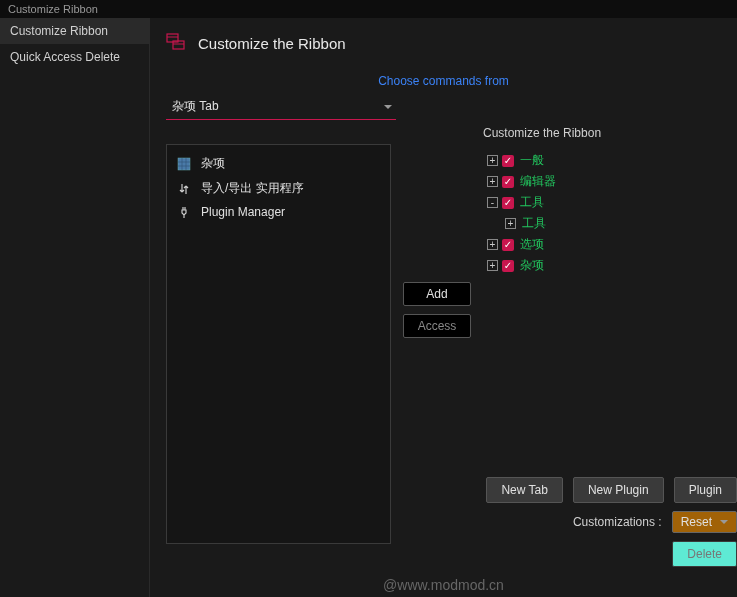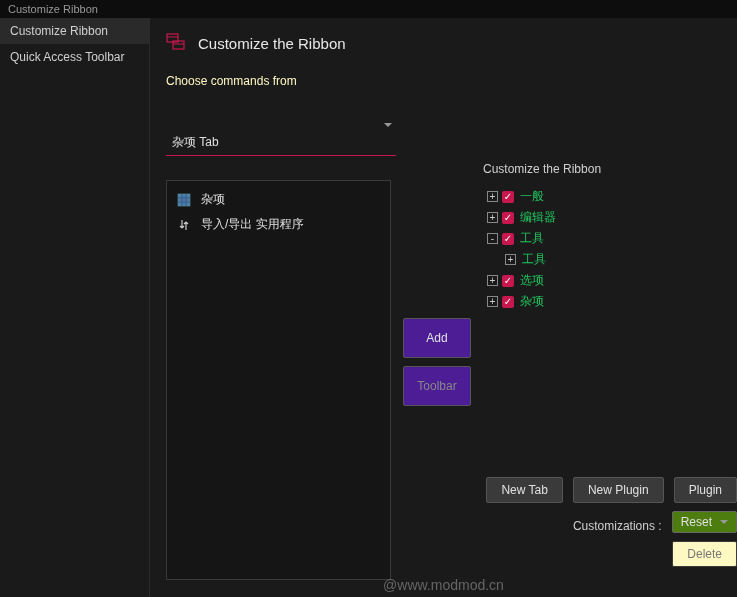--- a/index.html
+++ b/index.html
@@ -62,37 +62,37 @@
       align-items: center;
       justify-content: center;
     }
     .header-title {
       font-size: 15px;
       color: #e8e8e8;
       font-weight: 400;
     }
     .section-label {
       font-size: 12px;
-      color: #fef9c3;
+      color: #3b82f6;
       margin-bottom: 6px;
+      text-align: center;
     }
     .dropdown {
       width: 230px;
       border-bottom: 1.5px solid #c8164e;
       display: flex;
       align-items: center;
       justify-content: space-between;
       padding: 4px 4px 4px 6px;
       cursor: pointer;
       margin-bottom: 24px;
     }
     .dropdown-value {
       color: #e0e0e0;
       font-size: 12px;
-      margin-top: 36px;
     }
     .dropdown-caret {
       width: 0;
       height: 0;
       border-left: 4px solid transparent;
       border-right: 4px solid transparent;
       border-top: 4px solid #999;
     }
     .main-area {
       display: flex;
@@ -121,24 +121,24 @@
       justify-content: center;
       flex-shrink: 0;
     }
     .middle-buttons {
       display: flex;
       flex-direction: column;
       gap: 8px;
       margin-top: 138px;
     }
     .btn {
-      background: #4c1d95;
+      background: #000000;
       color: #e0e0e0;
       border: 1px solid #555;
-      padding: 12px 0;
+      padding: 4px 0;
       font-size: 12px;
       cursor: pointer;
       text-align: center;
       border-radius: 2px;
     }
     .btn.mid {
       width: 68px;
     }
     .btn:disabled, .btn.disabled {
       color: #888;
@@ -207,38 +207,38 @@
       bottom: 30px;
       display: flex;
       flex-direction: column;
       gap: 8px;
       align-items: flex-end;
       padding-right: 0;
     }
     .bottom-row {
       display: flex;
       gap: 10px;
-      align-items: flex-end;
+      align-items: center;
     }
     .bottom-btn {
       background: #3a3a3a;
       border: 1px solid #555;
       color: #e0e0e0;
       padding: 5px 14px;
       font-size: 12px;
       border-radius: 2px;
       cursor: pointer;
     }
     .bottom-btn.disabled {
       color: #777;
-      background: #fef9c3;
+      background: #5eead4;
       border-color: #3a3a3a;
     }
     .reset-select {
-      background: #4d7c0f;
+      background: #a16207;
       border: 1px solid #666;
       color: #e0e0e0;
       padding: 3px 8px;
       font-size: 12px;
       border-radius: 2px;
       display: flex;
       align-items: center;
       gap: 8px;
       cursor: pointer;
     }
@@ -263,21 +263,21 @@
 <div class="topbar">
   <span>Customize Ribbon</span>
 </div>
 
 <div class="main-layout">
   <div class="sidebar">
     <div class="sidebar-item active">
       <span>Customize Ribbon</span>
     </div>
     <div class="sidebar-item">
-      <span>Quick Access Toolbar</span>
+      <span>Quick Access Delete</span>
     </div>
   </div>
 
   <div class="content">
     <div class="header">
       <span class="header-icon">
         <svg width="22" height="22" viewBox="0 0 22 22">
           <rect x="1" y="2" width="11" height="8" fill="none" stroke="#c8164e" stroke-width="1.2"></rect>
           <rect x="7" y="9" width="11" height="8" fill="none" stroke="#c8164e" stroke-width="1.2"></rect>
           <line x1="1" y1="5" x2="12" y2="5" stroke="#c8164e" stroke-width="1"></line>
@@ -305,25 +305,33 @@
           <span>杂项</span>
         </div>
         <div class="command-item">
           <span class="command-icon">
             <svg width="14" height="14" viewBox="0 0 14 14">
                 <path d="M5 2v8m0 0l-2-2m2 2l2-2M9 12V4m0 0l-2 2m2-2l2 2" stroke="#ccc" stroke-width="1.2" fill="none"></path>
               </svg>
           </span>
           <span>导入/导出 实用程序</span>
         </div>
+        <div class="command-item">
+          <span class="command-icon">
+            <svg width="14" height="14" viewBox="0 0 14 14">
+                <path d="M6 2v3M8 2v3M5 5h4v3l-2 2-2-2V5zM7 10v3" stroke="#ccc" stroke-width="1.2" fill="none"></path>
+              </svg>
+          </span>
+          <span>Plugin Manager</span>
+        </div>
       </div>
 
       <div class="middle-buttons">
         <button class="btn mid">Add</button>
-        <button class="btn mid disabled">Toolbar</button>
+        <button class="btn mid disabled">Access</button>
       </div>
 
       <div class="right-panel">
         <div class="right-title">Customize the Ribbon</div>
         <div class="tree" id="ribbon-tree">
             <div class="tree-node">
               <span class="tree-indent" style="width: 0px;"></span>
               <span class="tree-toggle">+</span>
               <span class="tree-checkbox">
                 <span class="tree-check">✓</span>

